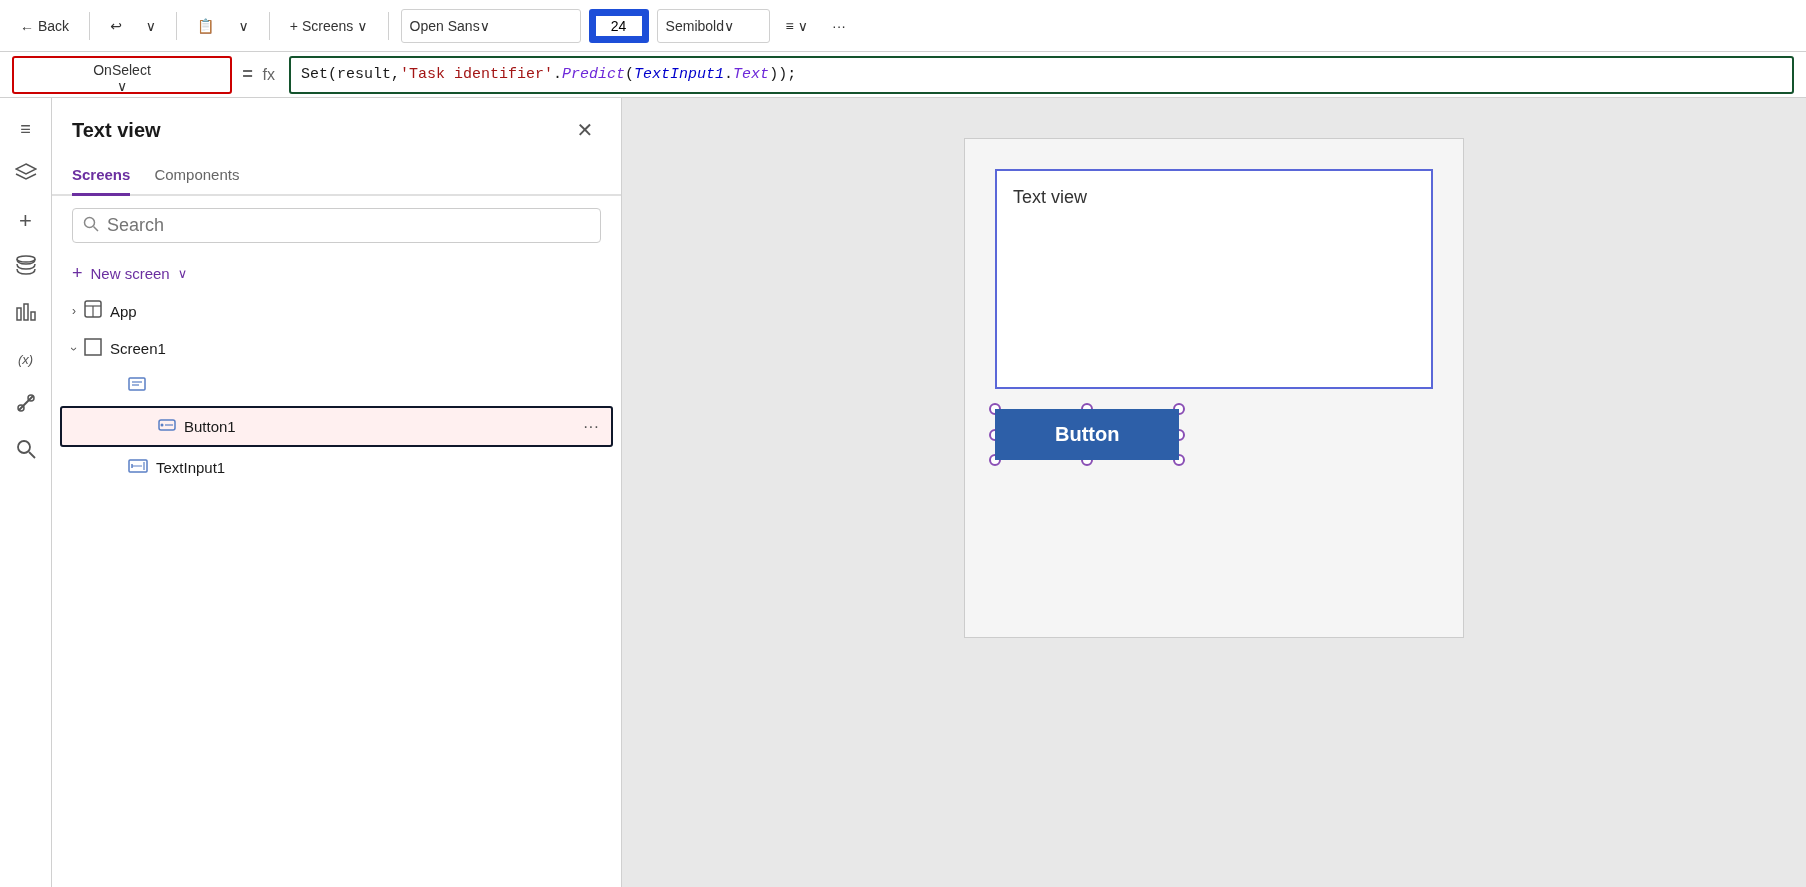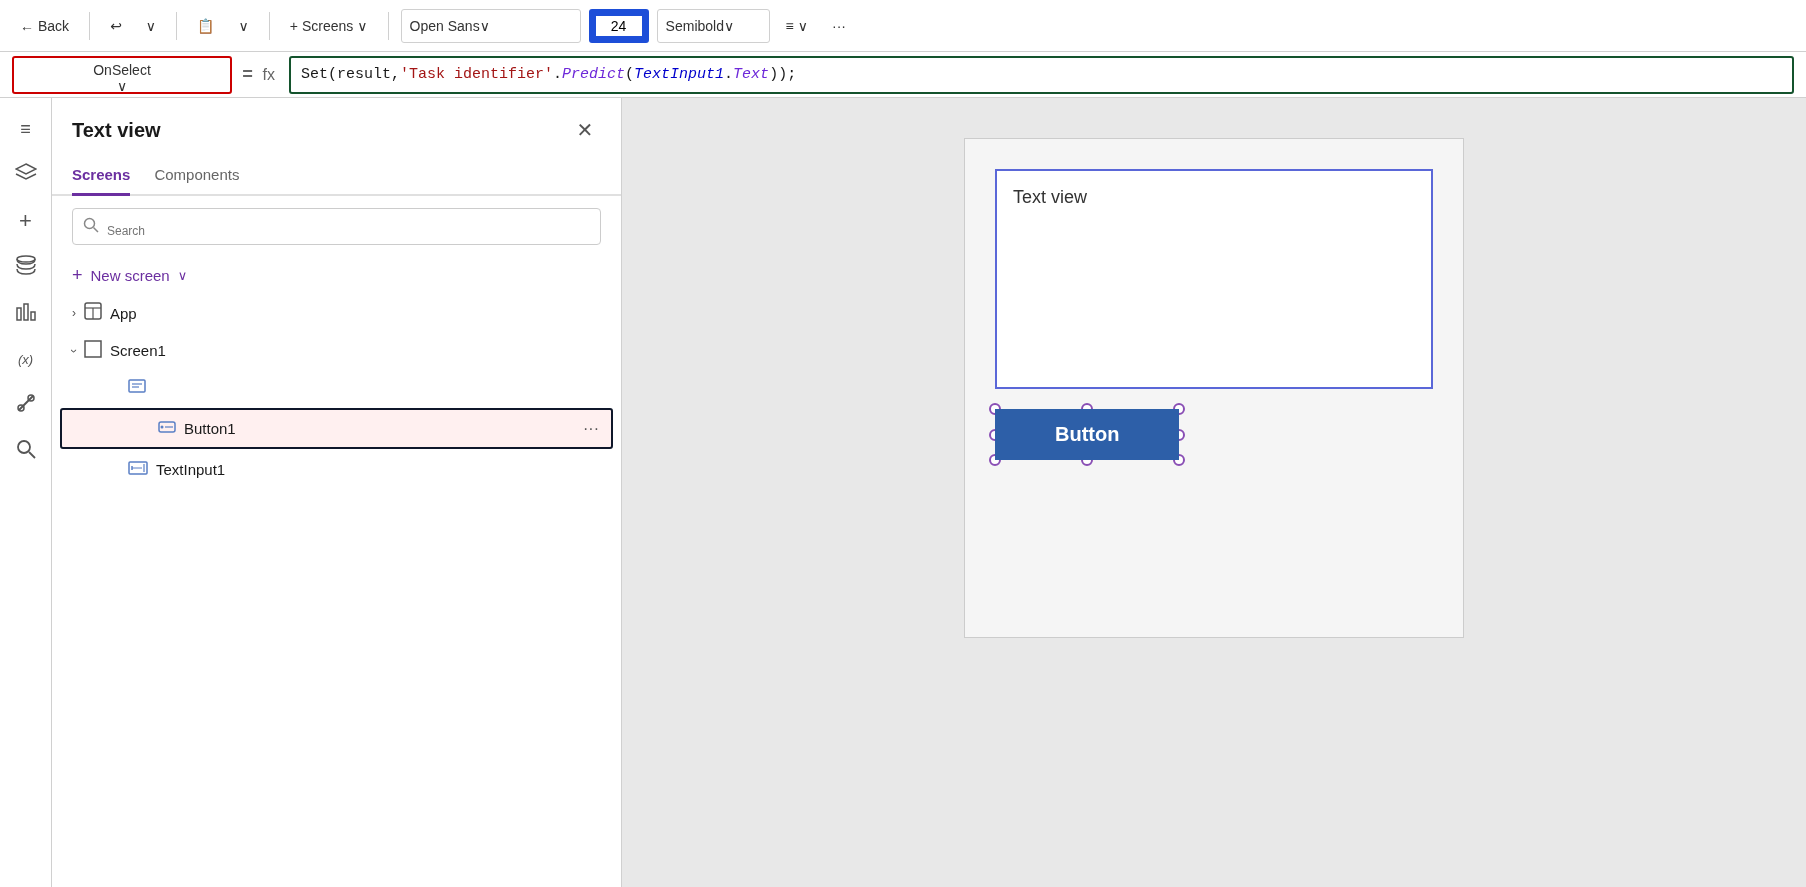--- a/index.html
+++ b/index.html
@@ -156,23 +156,22 @@
     .search-box {
       margin: 12px 20px;
       display: flex;
       align-items: center;
       border: 1px solid #ccc;
       border-radius: 4px;
       padding: 6px 10px;
       gap: 8px;
     }
     .search-input {
-      border: none; outline: none; font-size: 12px; color: #1d4ed8; flex: 1;
+      border: none; outline: none; font-size: 18px; color: #1d4ed8; flex: 1;
       background: transparent;
-      margin-top: 9px;
     }
 
     
     .new-screen-btn {
       display: flex; align-items: center; gap: 8px;
       padding: 8px 20px;
       border: none; background: none; cursor: pointer;
       font-size: 15px; color: #6b2fa0; font-weight: 500;
     }
 

